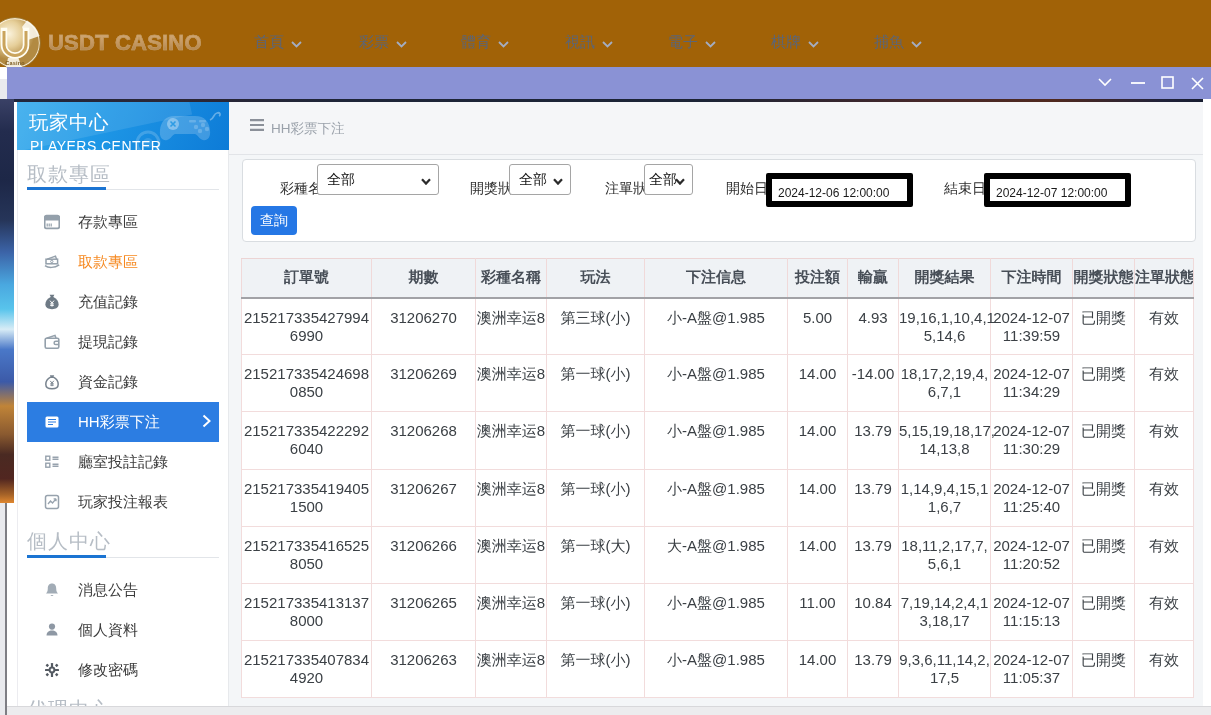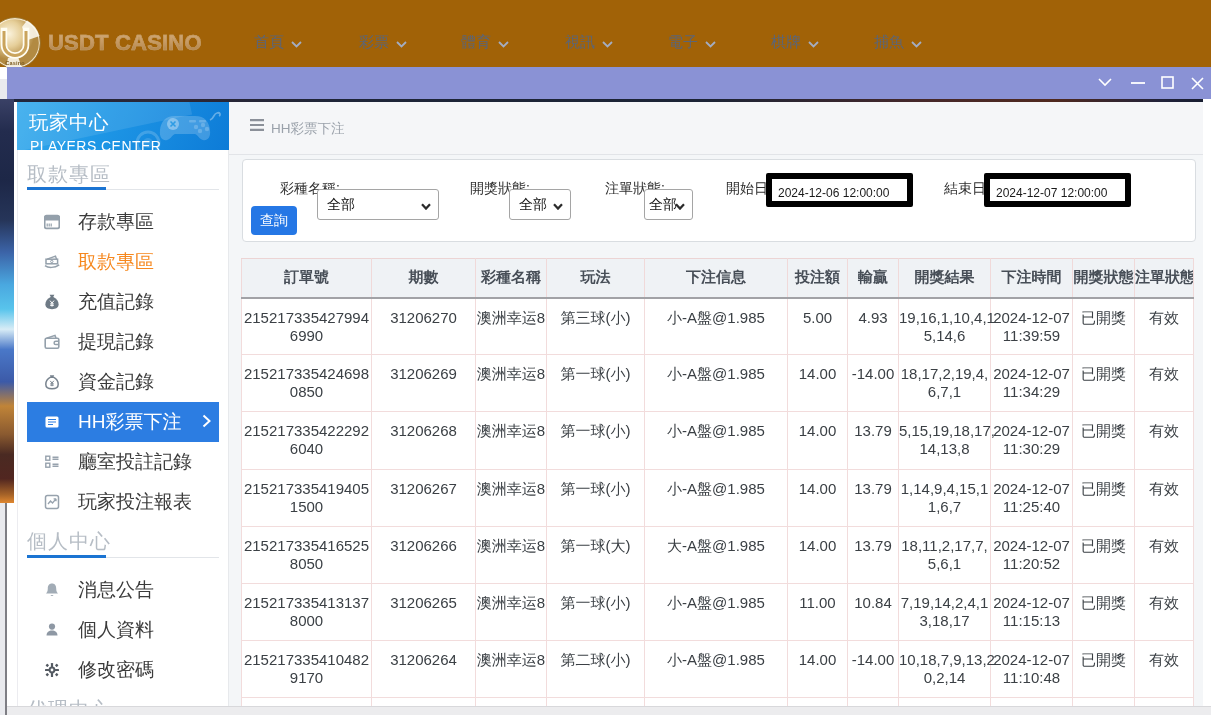--- a/index.html
+++ b/index.html
@@ -27,36 +27,36 @@
   #sidebar{position:absolute;left:17px;top:102px;width:212px;height:613px;background:#fff;
     border-left:1px solid #ececf0;border-right:1px solid #e7e9ec;box-sizing:border-box;}
   #bluehdr{position:absolute;left:17px;top:102px;width:212px;height:48px;
     background:linear-gradient(115deg,#36abec 0%,#1e97e6 40%,#0d7bd7 100%);overflow:hidden;}
   #bluehdr .shine{position:absolute;left:-30px;top:-36px;width:200px;height:70px;background:rgba(255,255,255,0.10);transform:rotate(-12deg);}
   .zhtitle{position:absolute;left:12px;top:7px;color:#fff;font-size:19.5px;letter-spacing:0.5px;}
   .entitle{position:absolute;left:13px;top:36px;color:#fff;font-size:14px;letter-spacing:0.45px;}
   .sect{position:absolute;left:10px;font-size:20px;color:#b6bdc5;letter-spacing:1px;}
   .sdiv{position:absolute;left:10px;width:192px;height:1px;background:#e2e5e9;}
   .sdivb{position:absolute;left:10px;width:79px;height:3px;background:#1b74d2;}
-  .mitem{position:absolute;left:17px;width:212px;height:40px;line-height:40px;font-size:19px;color:#3b3b3b;}
+  .mitem{position:absolute;left:17px;width:212px;height:40px;line-height:40px;font-size:15px;color:#3b3b3b;}
   .mitem .ic{position:absolute;left:27px;top:12px;width:16px;height:16px;}
   .mitem .tx{position:absolute;left:61px;top:0;}
   .sel{background:#2c7de2;color:#fff;left:27px !important;width:192px !important;} .sel .ic{left:17px !important;} .sel .tx{left:51px !important;}
   .sel .arrow{position:absolute;right:8px;top:12px;}
   
   #content{position:absolute;left:229px;top:102px;width:974px;height:613px;background:#f4f6f8;}
   #ctitle{position:absolute;left:229px;top:102px;width:974px;height:53px;background:#f5f6f8;border-bottom:1px solid #e2e4e8;box-sizing:border-box;}
   #ctitle .ham{position:absolute;left:21px;top:17px;}
   #ctitle .t{position:absolute;left:42px;top:18px;font-size:13.5px;color:#9aa1aa;}
   #rwhite{position:absolute;left:1203px;top:99px;width:8px;height:616px;background:#fff;}
   
   #fcard{position:absolute;left:242px;top:159px;width:954px;height:83px;background:#fff;
     border:1px solid #d9dde1;border-radius:4px;box-sizing:border-box;}
   .flabel{position:absolute;top:13px;height:30px;line-height:30px;font-size:14px;color:#2f2f2f;white-space:nowrap;margin-left:28px;}
-  .fsel{position:absolute;top:29px;height:31px;background:#fff;border:1px solid #a5a5a5;border-radius:3px;box-sizing:border-box;
+  .fsel{position:absolute;top:4px;height:31px;background:#fff;border:1px solid #a5a5a5;border-radius:3px;box-sizing:border-box;
     font-size:14px;color:#111;line-height:28px;padding-left:9px;}
   .fsel svg{position:absolute;right:7px;top:13px;}
   .finput{position:absolute;top:13px;height:34px;width:147px;background:#fff;border:6px solid #000000;border-radius:2px;box-sizing:border-box;
     font-size:12px;color:#1a1a1a;line-height:28px;padding-left:6px;white-space:nowrap;overflow:hidden;}
   #qbtn{position:absolute;left:8px;top:46px;width:46px;height:29px;background:#2577e5;border-radius:4px;
     color:#fff;font-size:14px;text-align:center;line-height:29px;}
   
   #btable{position:absolute;left:241px;top:258px;width:952px;border-collapse:collapse;table-layout:fixed;background:#fff;font-size:15px;}
   #btable th{background:#eff2f5;color:#474e57;font-size:15px;font-weight:bold;white-space:nowrap;overflow:hidden;
     border:1px solid #f0d9d9;border-bottom:2px solid #a2a2a6;border-top:1px solid #ecd4d4;padding:0;}
@@ -407,33 +407,20 @@
         <td>第一球(小)</td>
         <td>小-A盤@1.985</td>
         <td>11.00</td>
         <td>10.84</td>
         <td>7,19,14,2,4,1<br>3,18,17</td>
         <td>2024-12-07<br>11:15:13</td>
         <td>已開獎</td>
         <td>有效</td>
       </tr>
 <tr>
-        <td>215217335410482<br>9170</td>
-        <td>31206264</td>
-        <td>澳洲幸运8</td>
-        <td>第二球(小)</td>
-        <td>小-A盤@1.985</td>
-        <td>14.00</td>
-        <td>-14.00</td>
-        <td>10,18,7,9,13,2<br>0,2,14</td>
-        <td>2024-12-07<br>11:10:48</td>
-        <td>已開獎</td>
-        <td>有效</td>
-      </tr>
-<tr>
         <td>215217335407834<br>4920</td>
         <td>31206263</td>
         <td>澳洲幸运8</td>
         <td>第一球(小)</td>
         <td>小-A盤@1.985</td>
         <td>14.00</td>
         <td>13.79</td>
         <td>9,3,6,11,14,2,<br>17,5</td>
         <td>2024-12-07<br>11:05:37</td>
         <td>已開獎</td>

